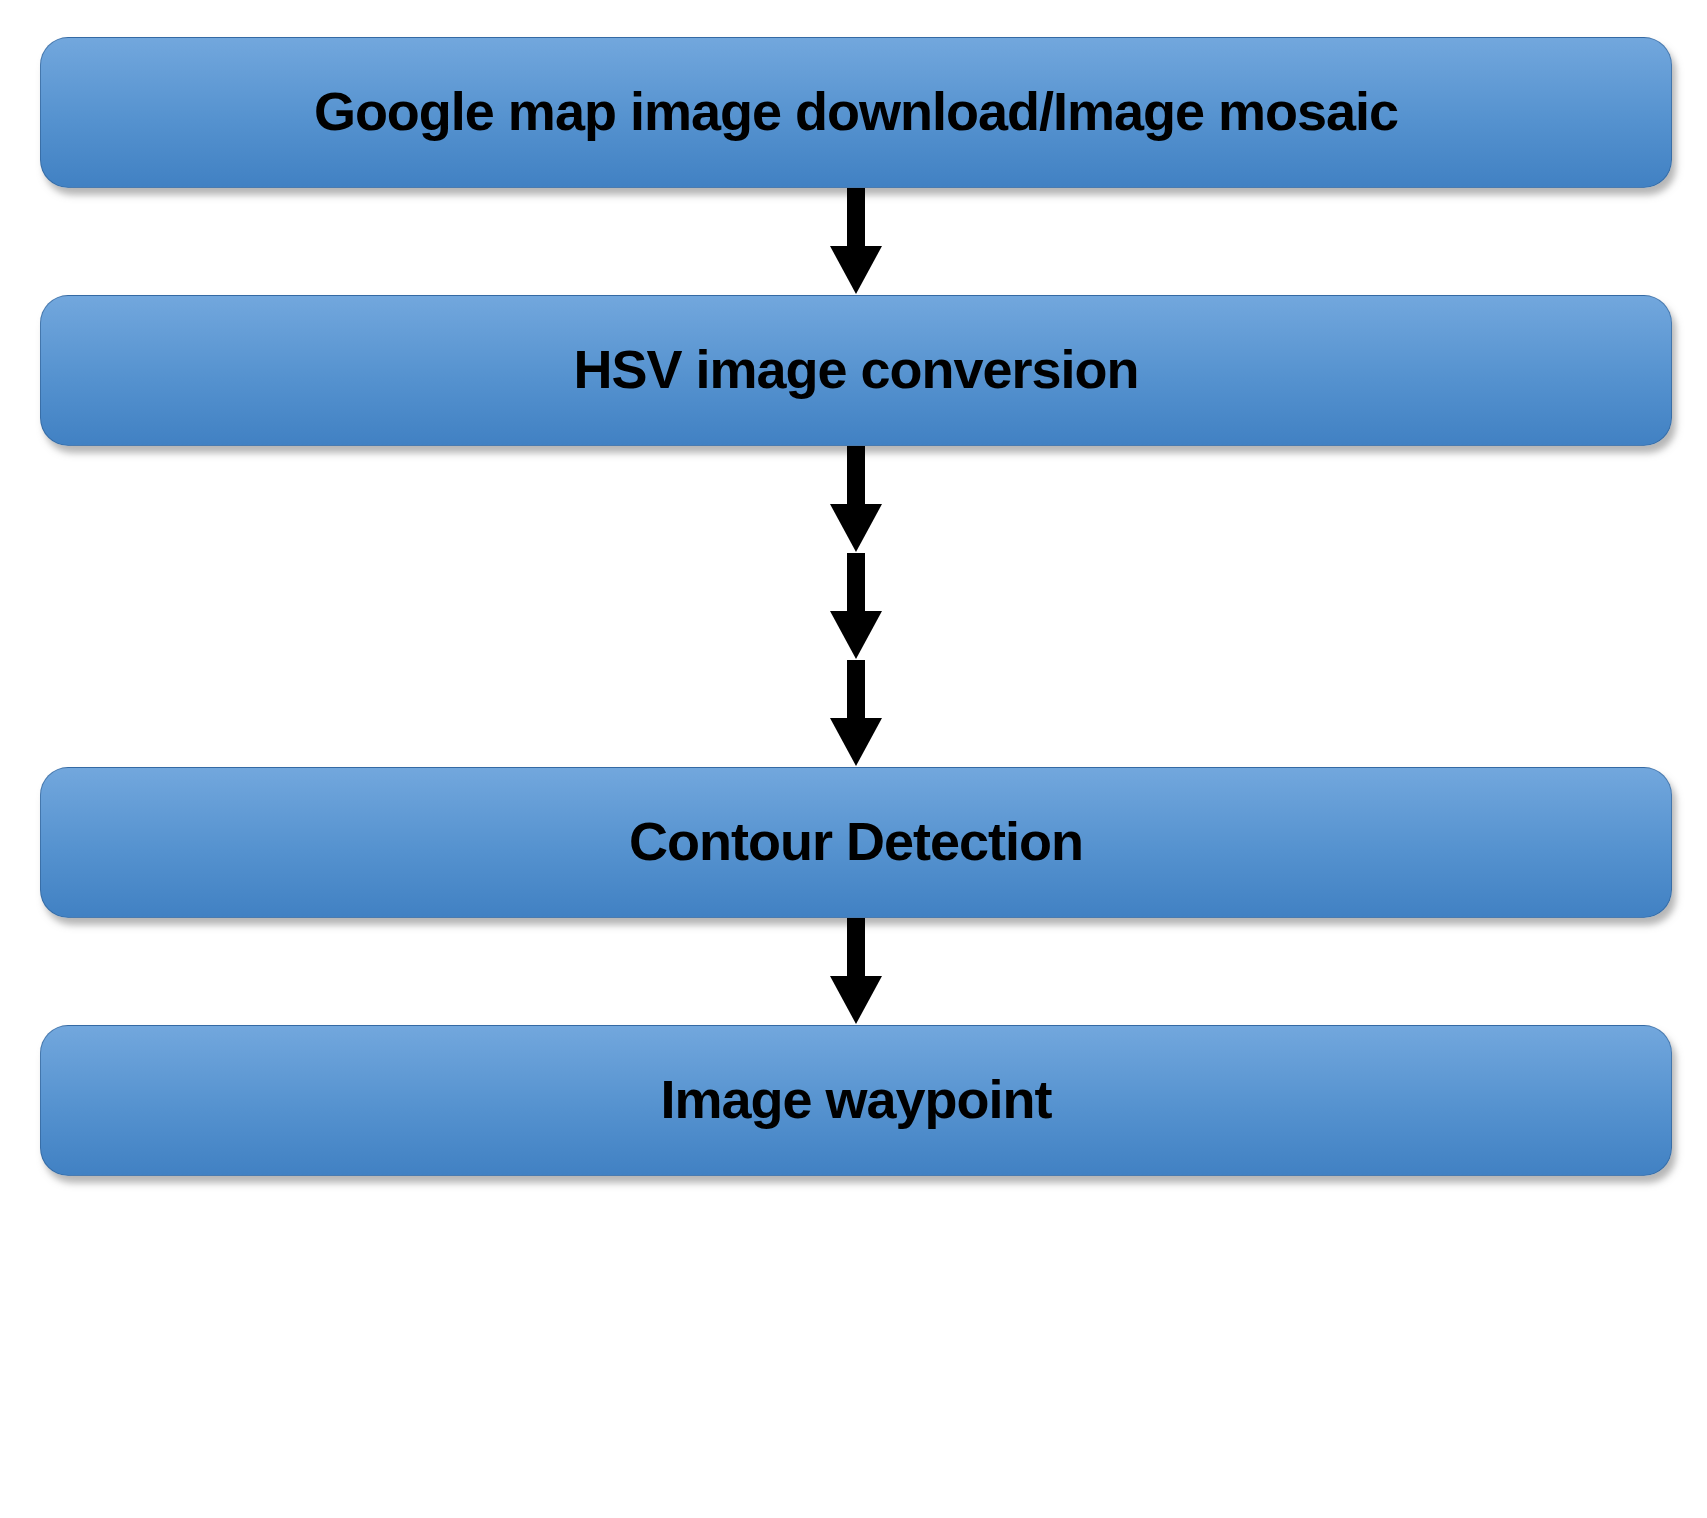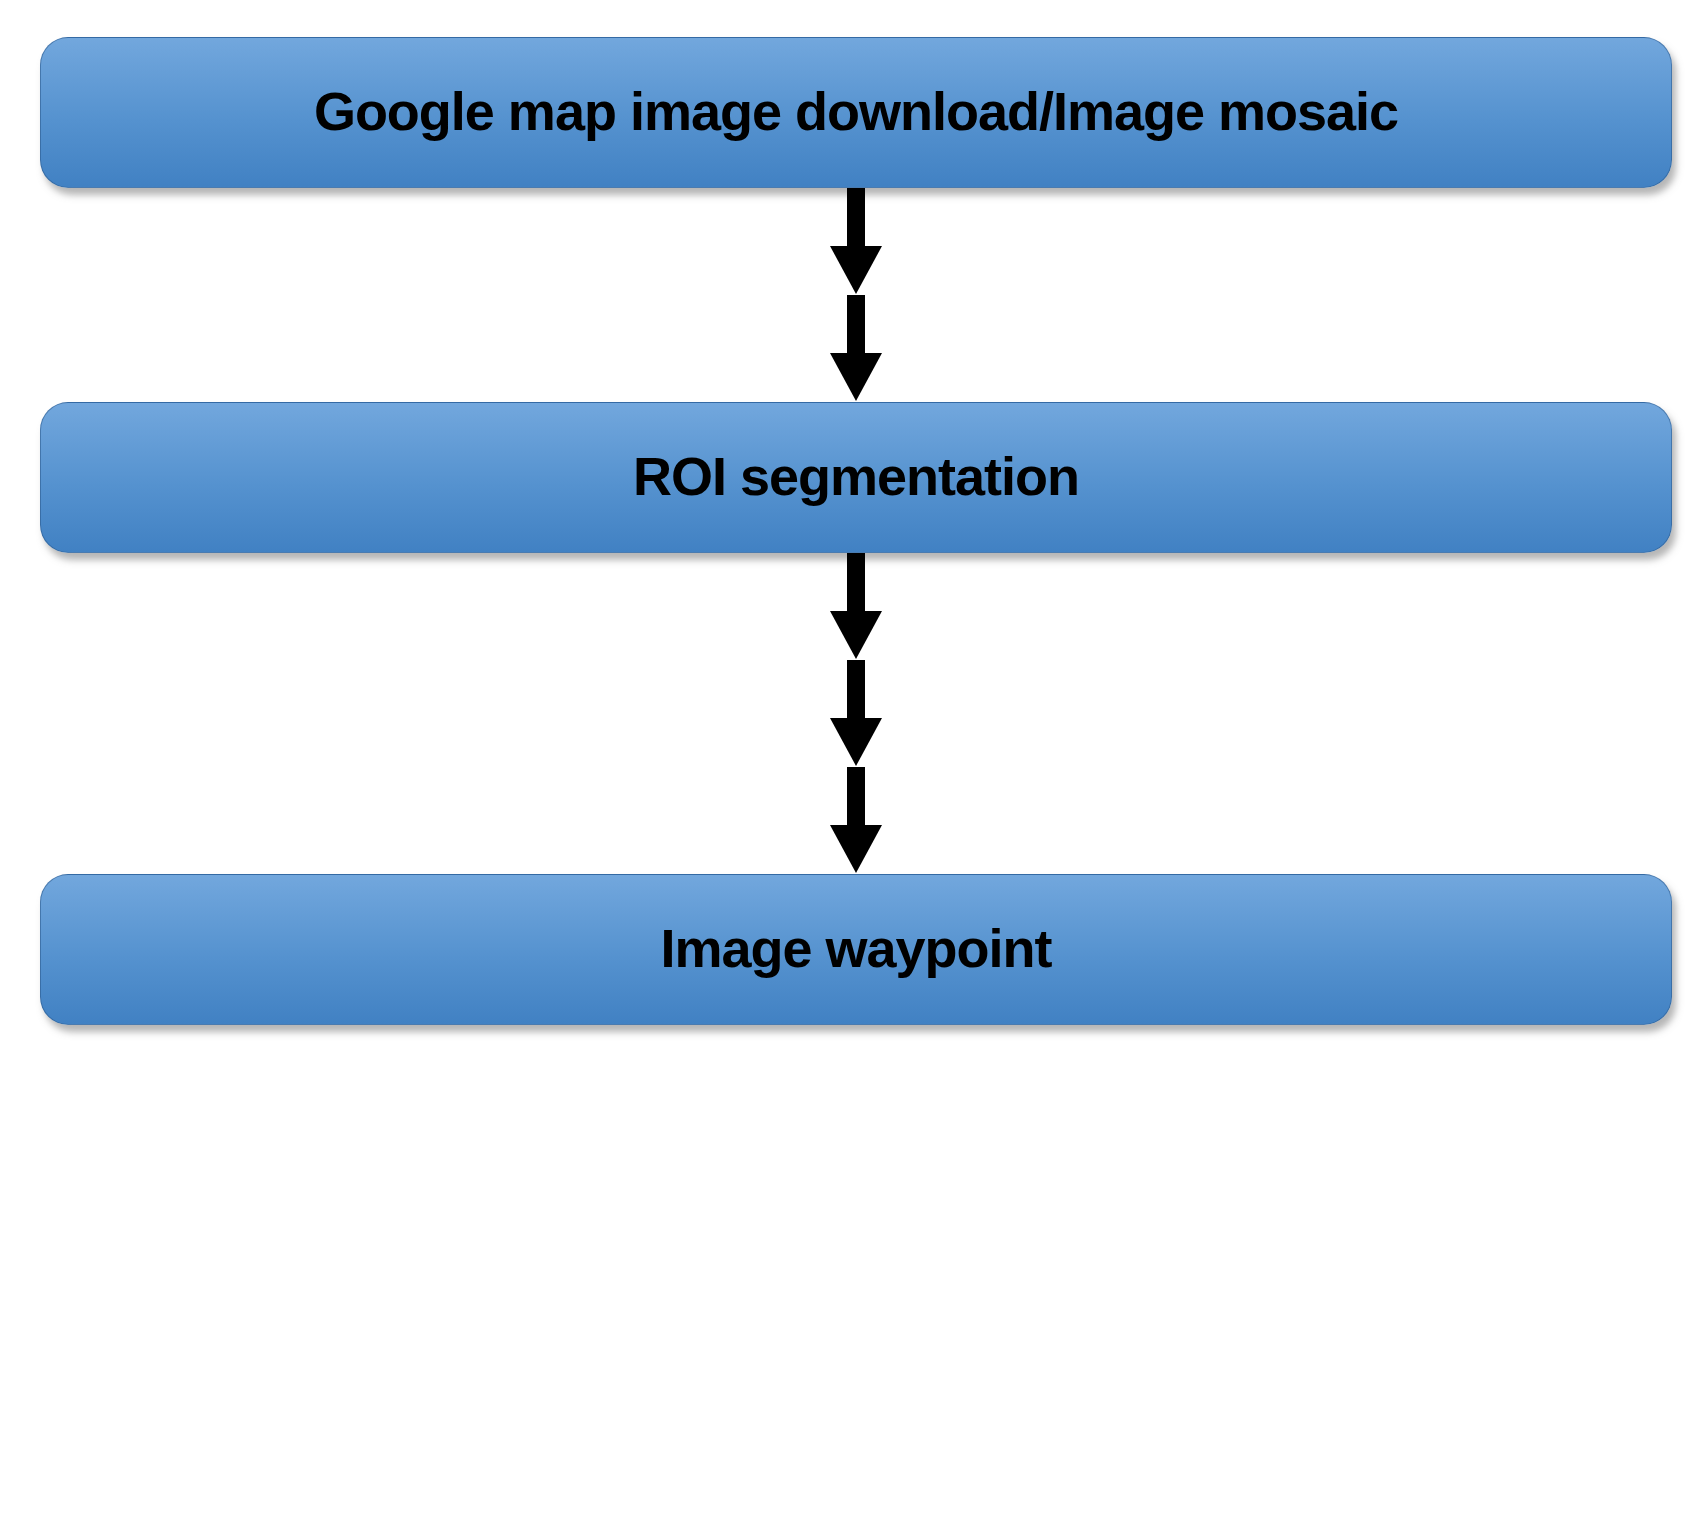--- a/index.html
+++ b/index.html
@@ -69,30 +69,22 @@
     <span class="step-label">Google map image download/Image mosaic</span>
   </div>
 
   <div class="arrow-cell">
     <svg width="52" height="106" viewBox="0 0 52 106" aria-hidden="true">
       <rect x="17" y="0" width="18" height="62" fill="currentColor"></rect>
       <polygon points="0,58 52,58 26,106" fill="currentColor"></polygon>
     </svg>
   </div>
 
-
-  <div class="arrow-cell">
-    <svg width="52" height="106" viewBox="0 0 52 106" aria-hidden="true">
-      <rect x="17" y="0" width="18" height="62" fill="currentColor"></rect>
-      <polygon points="0,58 52,58 26,106" fill="currentColor"></polygon>
-    </svg>
-  </div>
-
   <div class="step-box">
-    <span class="step-label">ROI segmentation</span>
+    <span class="step-label">HSV image conversion</span>
   </div>
 
   <div class="arrow-cell">
     <svg width="52" height="106" viewBox="0 0 52 106" aria-hidden="true">
       <rect x="17" y="0" width="18" height="62" fill="currentColor"></rect>
       <polygon points="0,58 52,58 26,106" fill="currentColor"></polygon>
     </svg>
   </div>
 
 
@@ -105,16 +97,27 @@
 
 
   <div class="arrow-cell">
     <svg width="52" height="106" viewBox="0 0 52 106" aria-hidden="true">
       <rect x="17" y="0" width="18" height="62" fill="currentColor"></rect>
       <polygon points="0,58 52,58 26,106" fill="currentColor"></polygon>
     </svg>
   </div>
 
   <div class="step-box">
+    <span class="step-label">Contour Detection</span>
+  </div>
+
+  <div class="arrow-cell">
+    <svg width="52" height="106" viewBox="0 0 52 106" aria-hidden="true">
+      <rect x="17" y="0" width="18" height="62" fill="currentColor"></rect>
+      <polygon points="0,58 52,58 26,106" fill="currentColor"></polygon>
+    </svg>
+  </div>
+
+  <div class="step-box">
     <span class="step-label">Image waypoint</span>
   </div>
 
 </div>
 
 </body></html>

